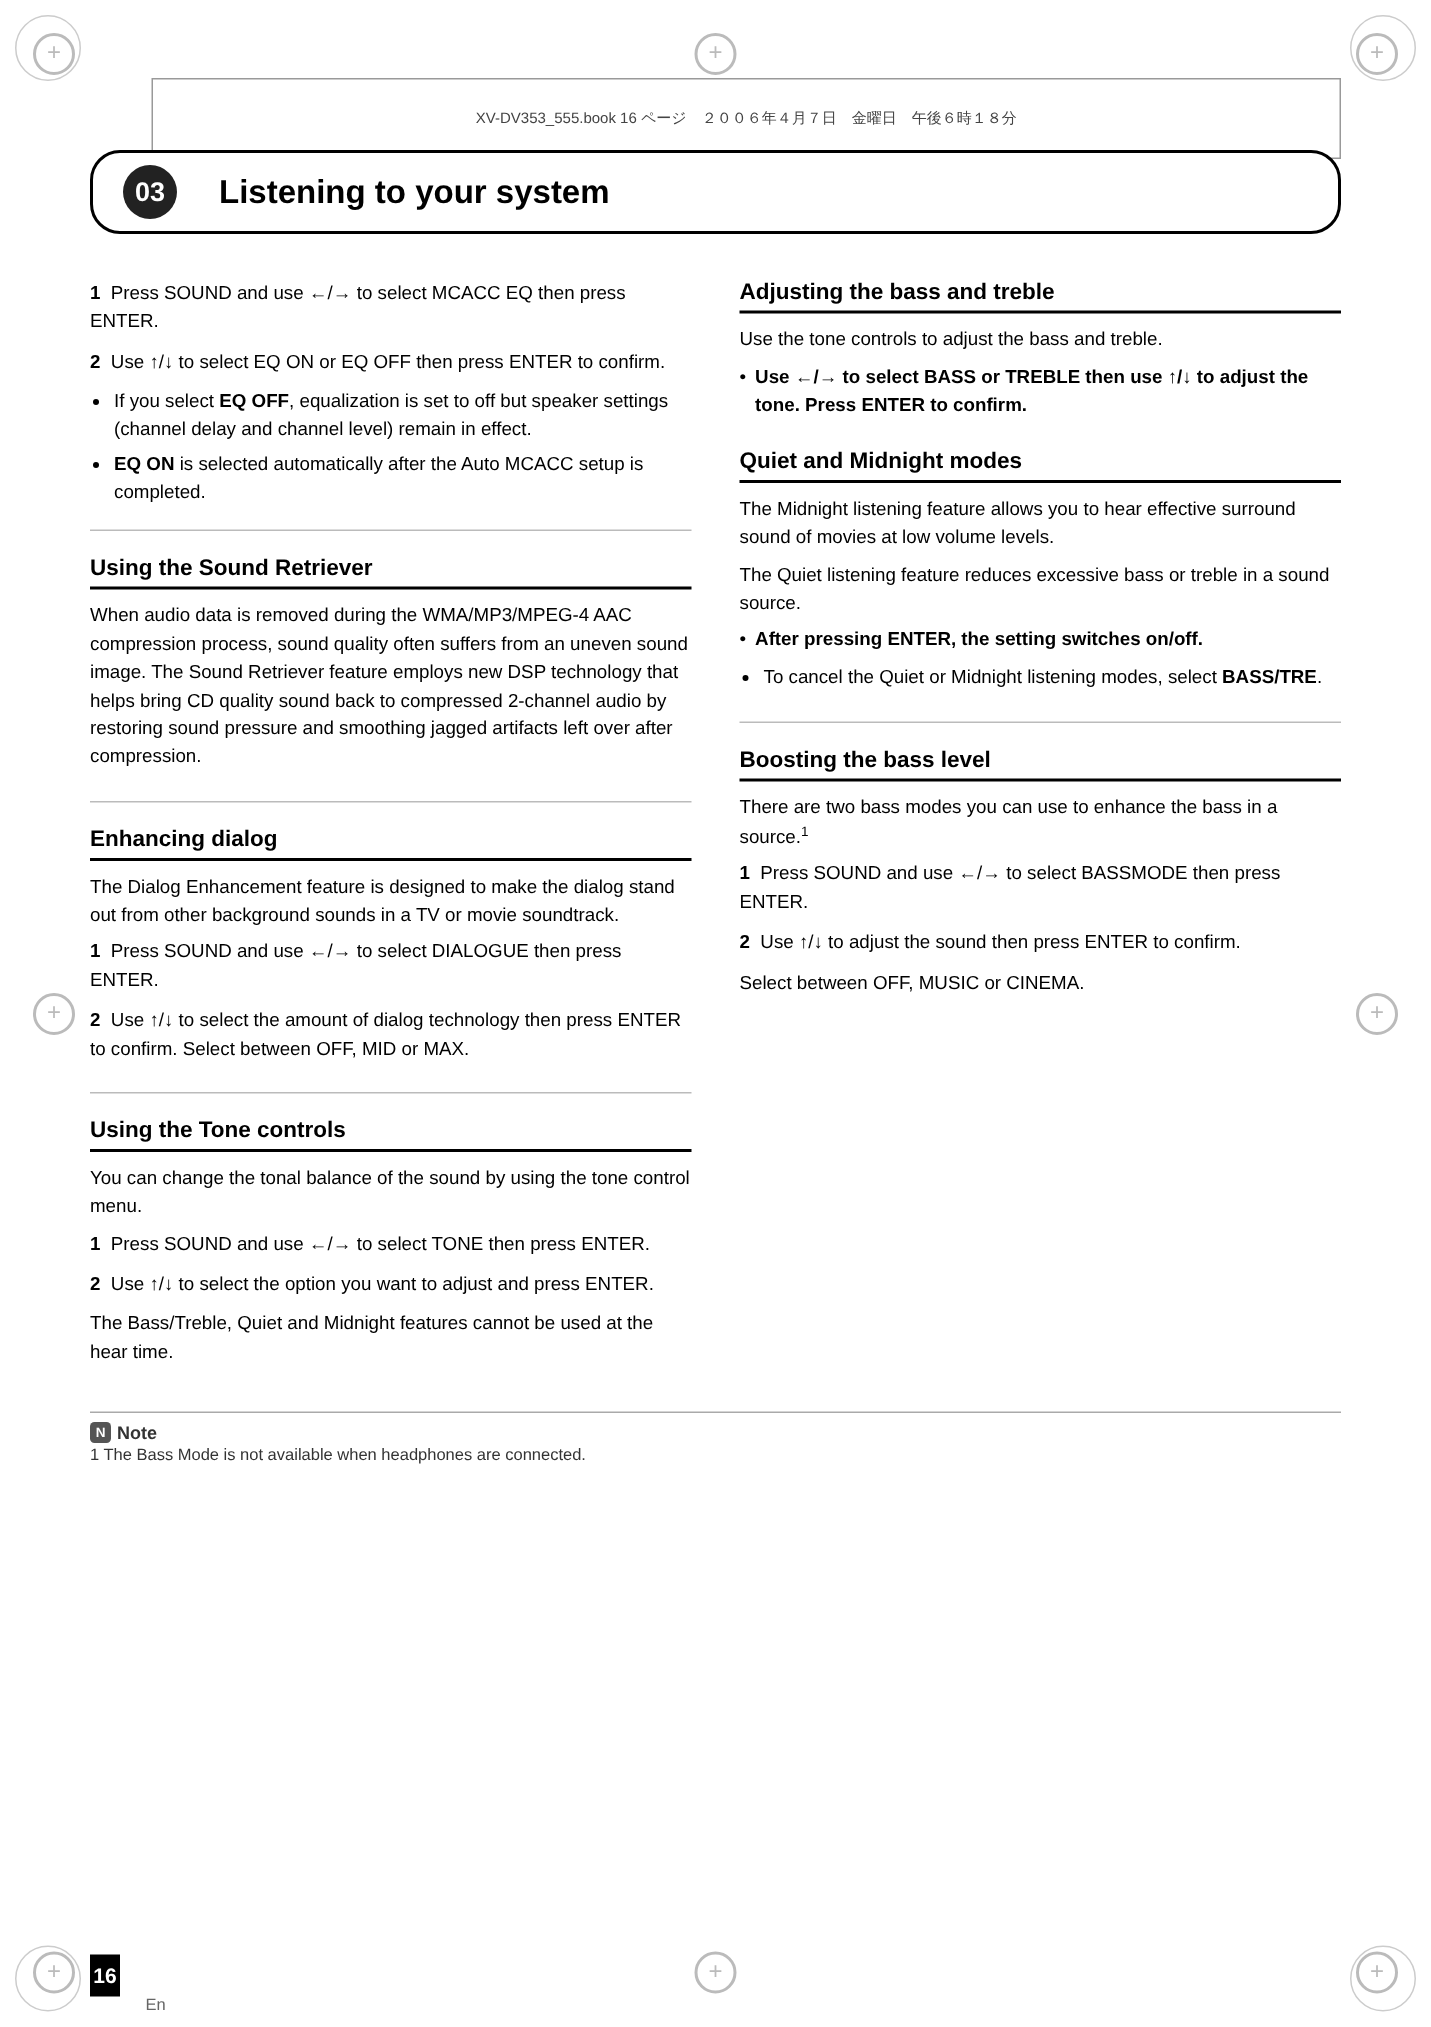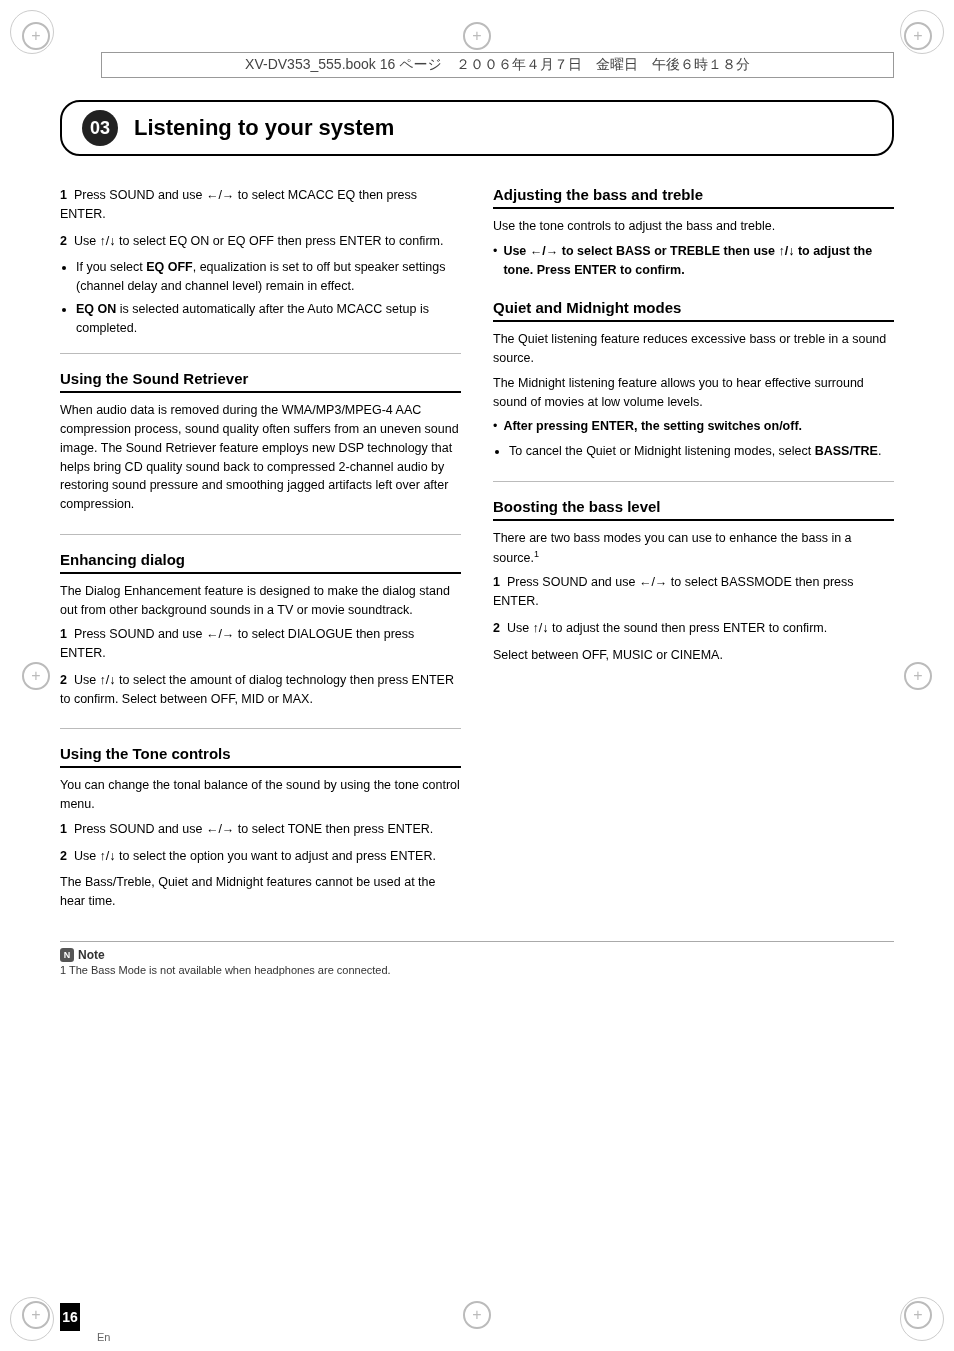--- a/index.html
+++ b/index.html
@@ -13,22 +13,22 @@
       position: relative;
     }
 
     
     .top-bar {
       position: absolute;
       top: 52px;
       left: 60px;
       right: 60px;
       border: 1px solid #999;
-      padding: 3px 8px;
-      font-size: 14px;
+      padding: 19px 8px;
+      font-size: 10px;
       color: #444;
       display: flex;
       align-items: center;
       justify-content: center;
       margin-left: 41px;
     }
 
     
     .main-content {
       position: absolute;
@@ -53,21 +53,21 @@
       background: #222;
       color: #fff;
       font-size: 18px;
       font-weight: bold;
       width: 36px;
       height: 36px;
       border-radius: 50%;
       display: flex;
       align-items: center;
       justify-content: center;
-      margin-right: 16px;
+      margin-right: 28px;
       flex-shrink: 0;
     }
     .chapter-title {
       font-size: 22px;
       font-weight: bold;
       color: #000;
     }
 
     
     .two-col {
@@ -323,22 +323,22 @@
           <p>Use the tone controls to adjust the bass and treble.</p>
           <div class="bullet-arrow">
             <strong><span>Use ←/→ to select BASS or TREBLE then use ↑/↓ to adjust the tone. Press ENTER to confirm.</span></strong>
           </div>
         </div>
       </div>
 
       <div class="section">
         <div class="section-title">Quiet and Midnight modes</div>
         <div class="section-content">
+          <p>The Midnight listening feature allows you to hear effective surround sound of movies at low volume levels.</p>
           <p>The Quiet listening feature reduces excessive bass or treble in a sound source.</p>
-          <p>The Midnight listening feature allows you to hear effective surround sound of movies at low volume levels.</p>
           <div class="bullet-arrow">
             <span><strong><span>After pressing ENTER, the setting switches on/off.</span></strong></span>
           </div>
           <ul>
             <li>To cancel the Quiet or Midnight listening modes, select <strong>BASS/TRE</strong>.</li>
           </ul>
         </div>
       </div>
 
       <div class="divider-line"></div>

